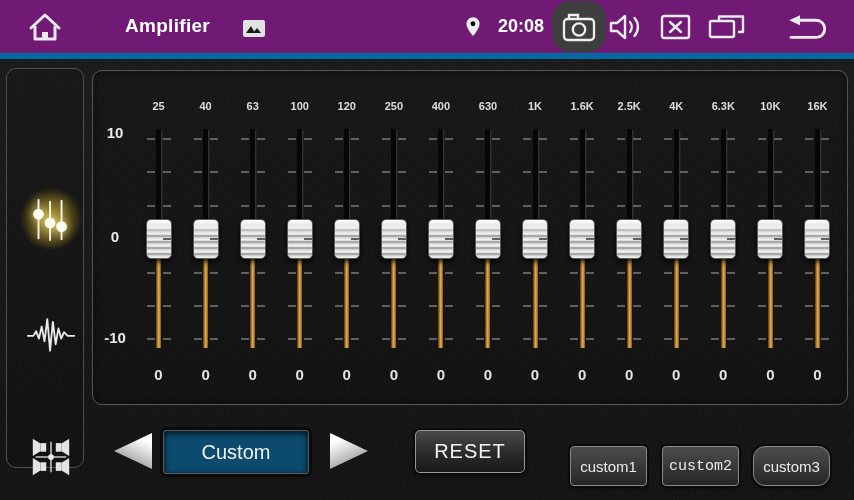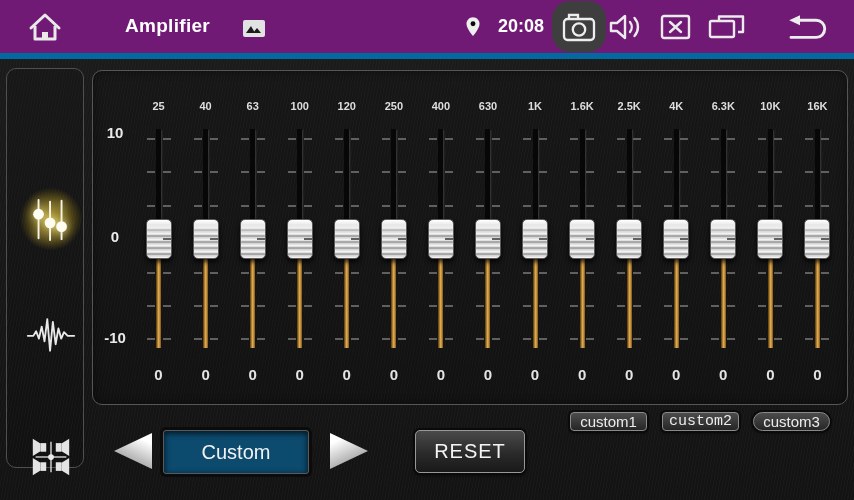--- a/index.html
+++ b/index.html
@@ -59,21 +59,21 @@
     clip-path:polygon(100% 0,100% 100%,0 50%);}
   .arrow-next{left:330px;top:433px;background:linear-gradient(155deg,#ffffff 20%,#b5b5b5 65%,#8d8d8d);
     clip-path:polygon(0 0,0 100%,100% 50%);}
   .preset-box{position:absolute;left:163px;top:430px;width:144px;height:42px;background:#0c4a6e;
     border:1px solid #5a5a5a;border-radius:3px;box-shadow:0 0 0 3px #0b0b0b, inset 0 2px 6px rgba(0,0,0,0.8);
     display:flex;align-items:center;justify-content:center;font-size:20px;color:#f2f2f2;}
   .reset-btn{position:absolute;left:415px;top:430px;width:110px;height:43px;border-radius:5px;border:1px solid #989898;
     box-sizing:border-box;background:linear-gradient(180deg,#4a4a4a,#2a2a2a 55%,#191919);
     box-shadow:0 0 0 2px #0a0a0a, 0 2px 4px rgba(0,0,0,0.8);
     display:flex;align-items:center;justify-content:center;font-size:20px;color:#f4f4f4;letter-spacing:1px;}
-  .custom-btn{position:absolute;top:412px;width:77px;height:19px;border-radius:4px;border:1px solid #8a8a8a;
+  .custom-btn{position:absolute;top:446px;width:77px;height:40px;border-radius:4px;border:1px solid #8a8a8a;
     box-sizing:border-box;background:linear-gradient(180deg,#4c4c4c,#262626);
     box-shadow:0 0 0 2px #0b0b0b, 0 2px 3px rgba(0,0,0,0.7);
     display:flex;align-items:center;justify-content:center;font-size:15px;color:#ececec;}
   .cb1{left:570px;} .cb2{left:662px;font-family:Liberation Mono, monospace;} .cb3{left:753px;border-radius:12px;}
   svg{display:block;}
 </style>
 </head>
 <body>
 
 <div class="topbar">

